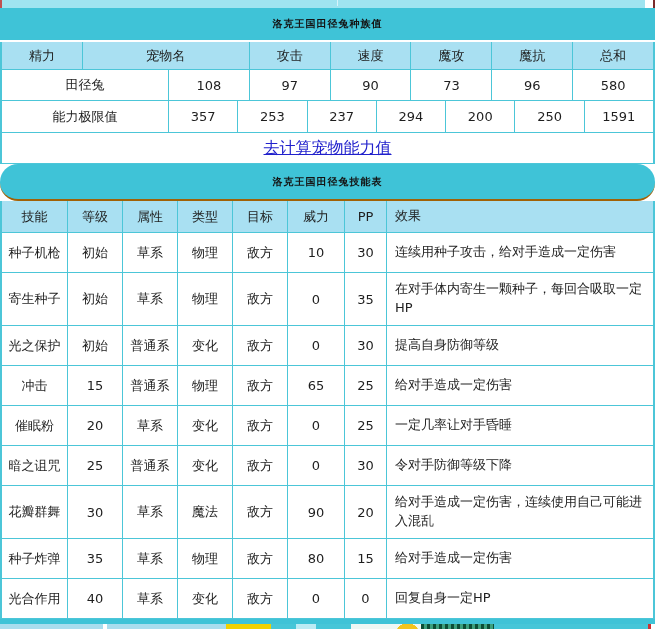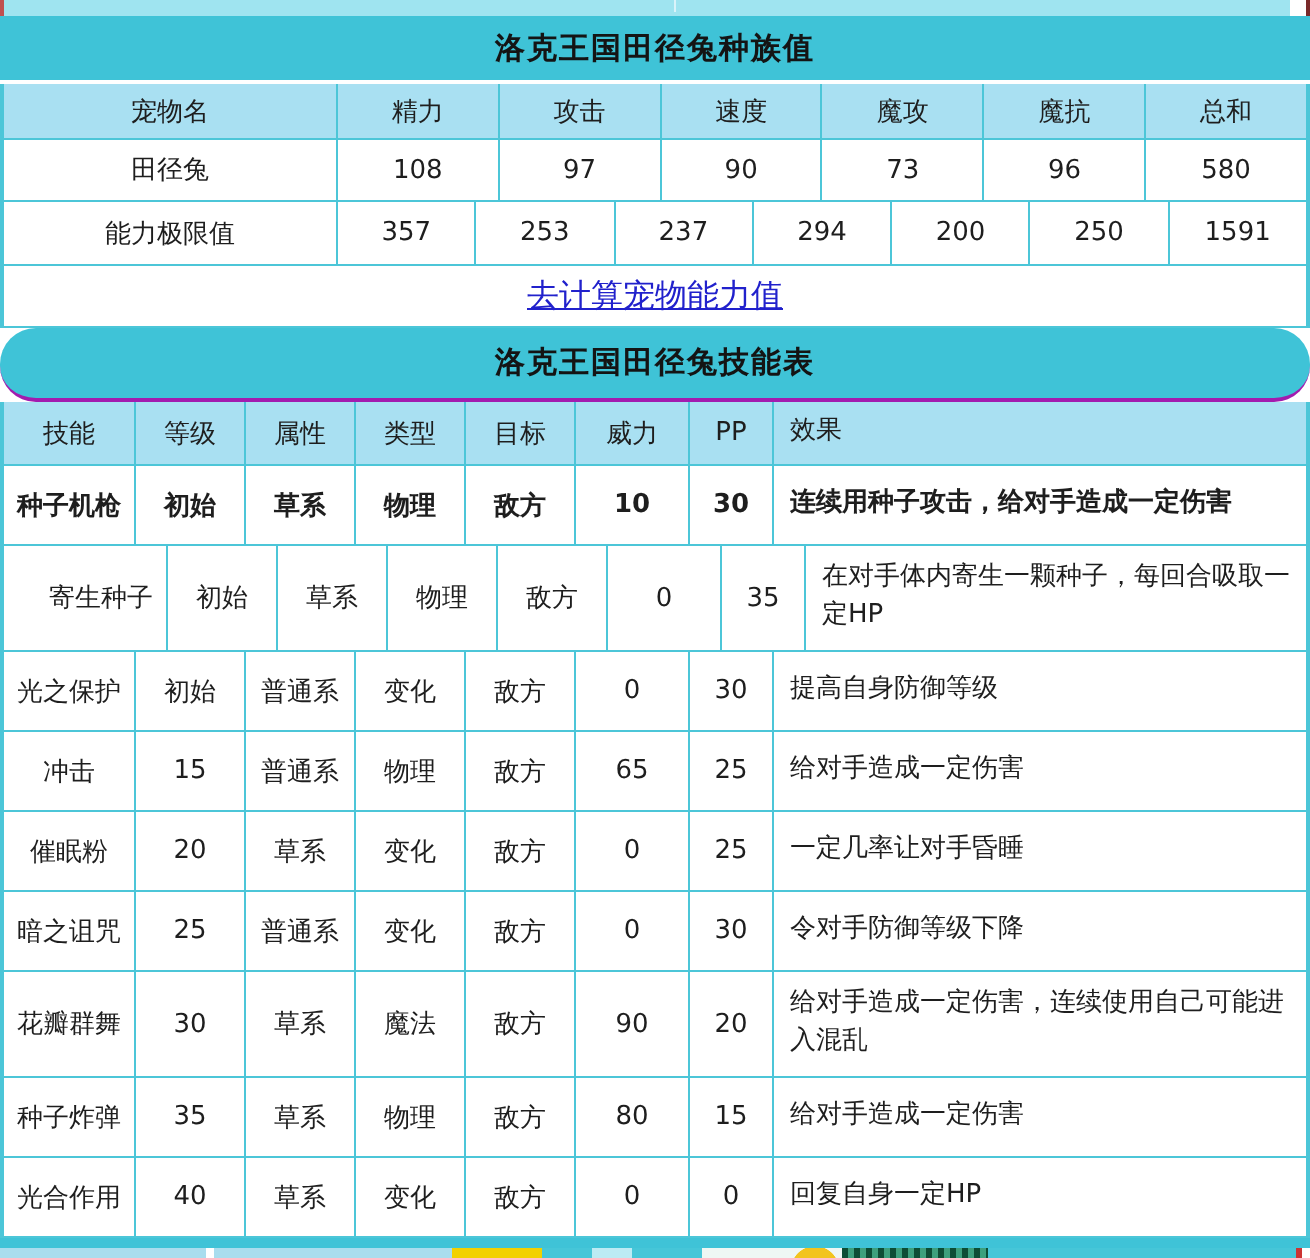--- a/index.html
+++ b/index.html
@@ -15,24 +15,24 @@
   }
   
   .top-strip{height:8px;background:#9fe4f0;position:relative;}
   .ts-red{position:absolute;left:0;top:0;width:2px;height:8px;background:#c05050;}
   .ts-div{position:absolute;left:337px;top:0;width:1px;height:6px;background:#d9f3fa;}
   .ts-white{position:absolute;right:2px;top:0;width:8px;height:8px;background:#fff;}
   .ts-dark{position:absolute;right:0;top:0;width:2px;height:8px;background:#7a2a2a;}
 
   .title-bar{
     background:var(--teal);display:flex;align-items:center;justify-content:center;
-    font-weight:bold;font-size:15px;color:#141414;letter-spacing:1px;
+    font-weight:bold;font-size:10px;color:#141414;letter-spacing:1px;
   }
   #t1-title{height:32px;border-bottom:2px solid #fff;}
-  #t2-title{height:35px;border-bottom:2px solid #a21caf;border-radius:18px;}
+  #t2-title{height:35px;border-bottom:2px solid #a16207;border-radius:18px;}
 
   .row{
     display:flex;box-sizing:border-box;background:#fff;
     border-left:2px solid var(--bd);border-right:2px solid var(--bd);
     border-bottom:1px solid var(--bd);
   }
   .header-row{background:var(--lb);}
   .header-row .cell{background:var(--lb);}
   .cell{
     display:flex;align-items:center;justify-content:center;
@@ -70,22 +70,22 @@
   <div class="top-strip">
     <div class="ts-red"></div>
     <div class="ts-div"></div>
     <div class="ts-white"></div>
     <div class="ts-dark"></div>
   </div>
 
   <div id="t1-title" class="title-bar">洛克王国田径兔种族值</div>
 
   <div id="t1-header" class="row header-row">
+      <div class="cell c-stat">精力</div>
       <div class="cell c-name">宠物名</div>
-      <div class="cell c-stat">精力</div>
       <div class="cell c-stat">攻击</div>
       <div class="cell c-stat">速度</div>
       <div class="cell c-stat">魔攻</div>
       <div class="cell c-stat">魔抗</div>
       <div class="cell c-stat">总和</div>
     </div>
 
   <div id="t1-body">
       <div class="row" style="height: 31px;">
         <div class="cell c-name">田径兔</div>
@@ -119,31 +119,31 @@
       <div class="cell c-lvl">等级</div>
       <div class="cell c-attr">属性</div>
       <div class="cell c-type">类型</div>
       <div class="cell c-target">目标</div>
       <div class="cell c-power">威力</div>
       <div class="cell c-pp">PP</div>
       <div class="cell c-effect">效果</div>
     </div>
 
   <div id="t2-body">
-      <div class="row" style="height: 40px; font-weight: bold;">
+      <div class="row" style="height: 40px;">
         <div class="cell c-skill">种子机枪</div>
         <div class="cell c-lvl">初始</div>
         <div class="cell c-attr">草系</div>
         <div class="cell c-type">物理</div>
         <div class="cell c-target">敌方</div>
         <div class="cell c-power">10</div>
         <div class="cell c-pp">30</div>
         <div class="cell c-effect">连续用种子攻击，给对手造成一定伤害</div>
       </div>
-      <div class="row" style="height: 53px; padding-left: 16px;">
+      <div class="row" style="height: 53px;">
         <div class="cell c-skill">寄生种子</div>
         <div class="cell c-lvl">初始</div>
         <div class="cell c-attr">草系</div>
         <div class="cell c-type">物理</div>
         <div class="cell c-target">敌方</div>
         <div class="cell c-power">0</div>
         <div class="cell c-pp">35</div>
         <div class="cell c-effect">在对手体内寄生一颗种子，每回合吸取一定HP</div>
       </div>
       <div class="row" style="height: 40px;">

